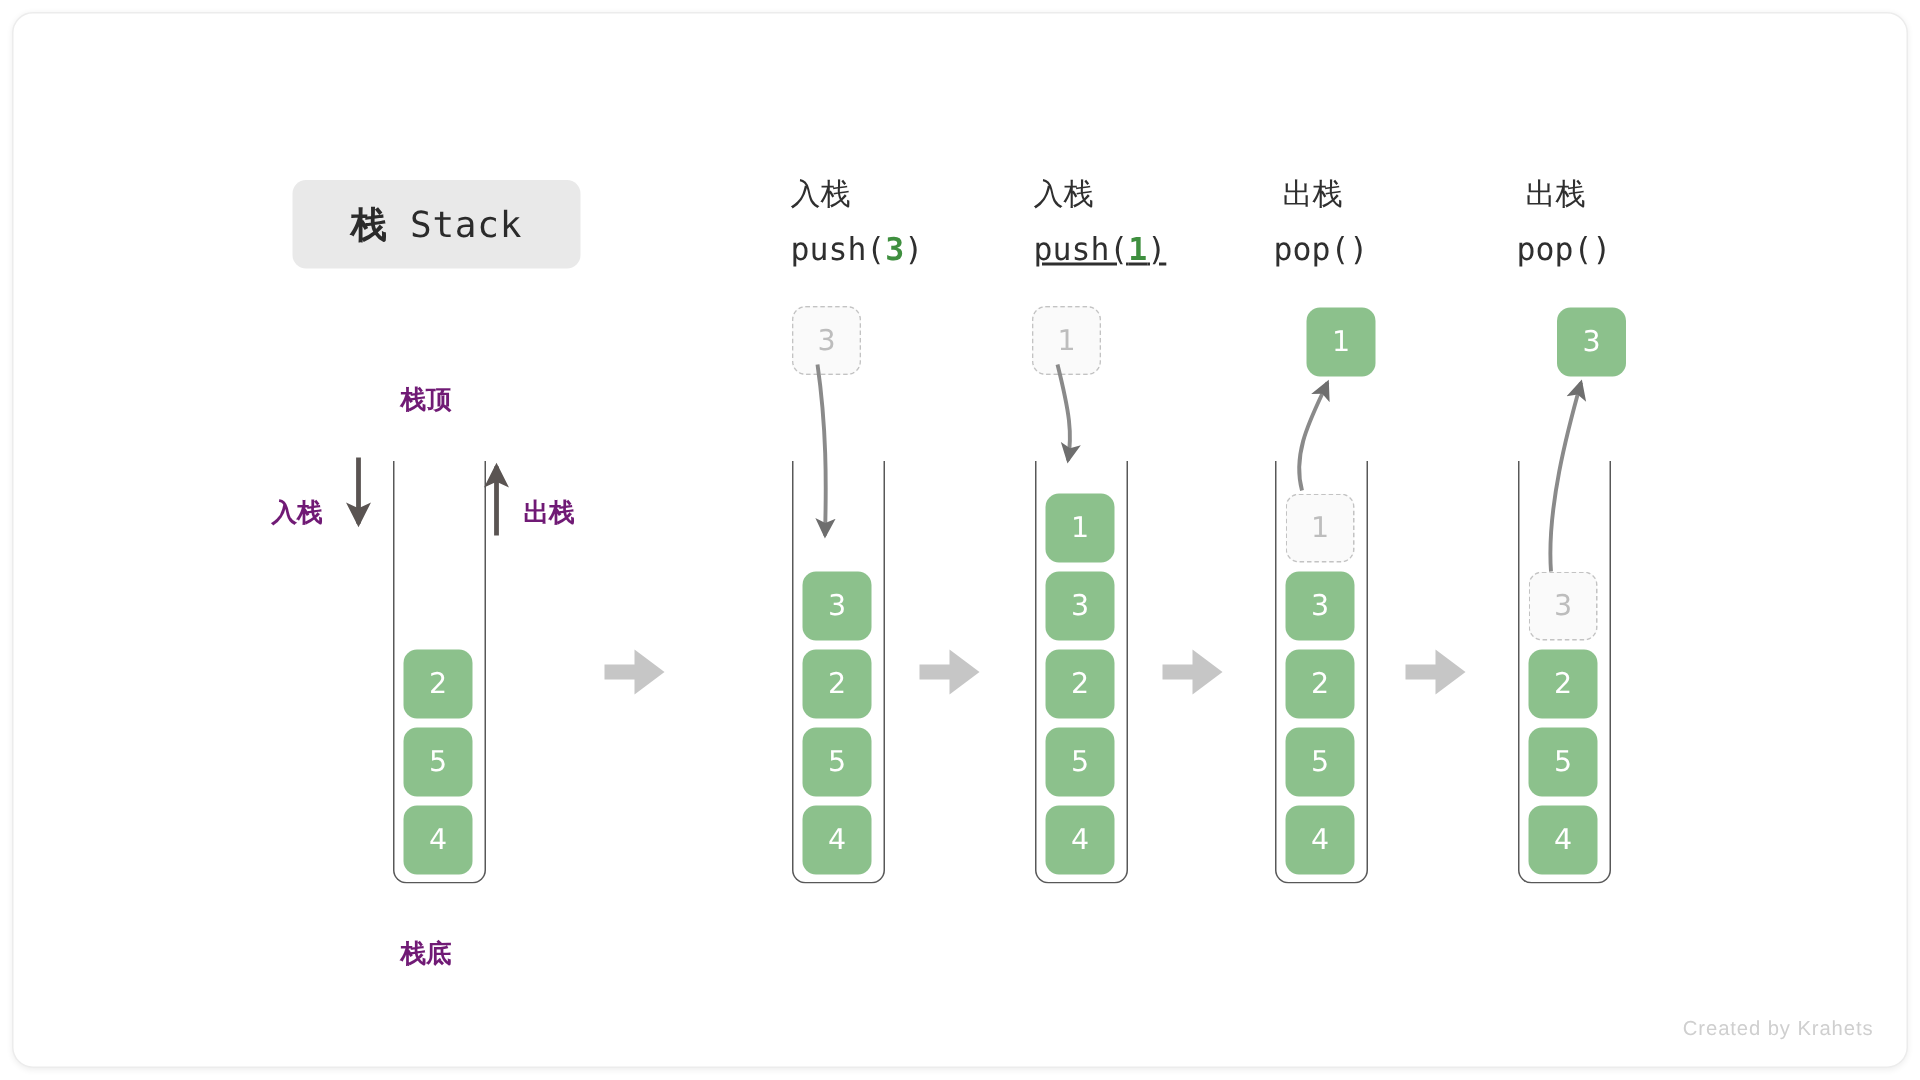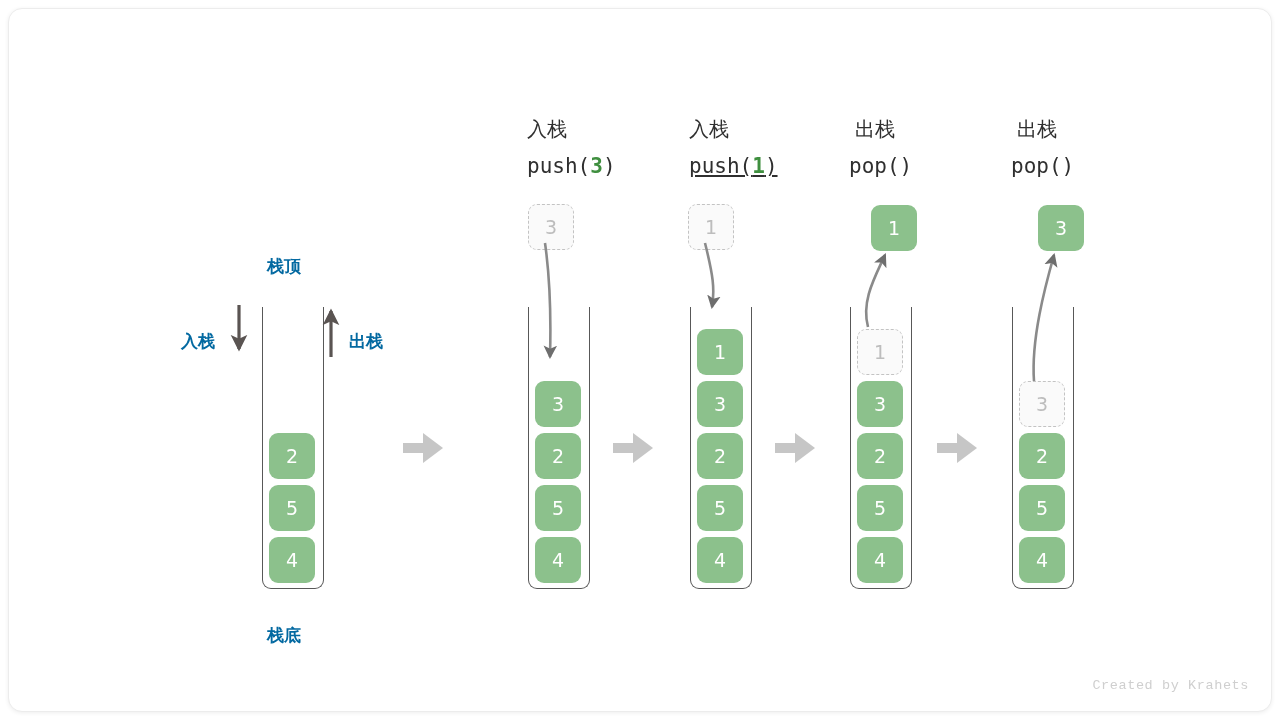--- a/index.html
+++ b/index.html
@@ -45,21 +45,21 @@
   }
   #title-badge .t .mono {
     font-family: "DejaVu Sans Mono", "Liberation Mono", monospace;
     font-weight: normal;
   }
 
   
   .cn-label {
     font-size: 17px;
     font-weight: bold;
-    color: #0369a1;
+    color: #701a75;
     white-space: nowrap;
   }
   .op-title {
     font-size: 20px;
     color: #2f2f2f;
     white-space: nowrap;
     line-height: 1.0;
   }
   .op-code {
     font-family: "DejaVu Sans Mono", "Liberation Mono", monospace;
@@ -102,32 +102,35 @@
   #overlay {
     position: absolute;
     left: 0; top: 0;
     width: 1264px; height: 704px;
     pointer-events: none;
   }
 
   
   #watermark {
     right: 22px; bottom: 18px;
-    font-family: Liberation Mono, monospace;
+    font-family: Liberation Sans, sans-serif;
     font-size: 13.5px;
     color: #cfcfcf;
     letter-spacing: 0.6px;
     white-space: nowrap;
   }
 </style>
 </head>
 <body>
 
 <div id="card">
 
+  <div class="abs" id="title-badge">
+    <span class="t"><span>栈</span><span class="mono">&nbsp;</span><span class="mono">Stack</span></span>
+  </div>
 
   <div class="abs cn-label" style="left:258px; top:246px;">栈顶</div>
   <div class="abs cn-label" style="left:258px; top:615px;">栈底</div>
   <div class="abs cn-label" style="left:172px; top:321px;">入栈</div>
   <div class="abs cn-label" style="left:340px; top:321px;">出栈</div>
 
   <div class="stack-walls" style="left:253px; top:298px; width:62px; height:282px;"></div>
   <div class="cell filled" style="left:260px; top:424px;">2</div>
   <div class="cell filled" style="left:260px; top:476px;">5</div>
   <div class="cell filled" style="left:260px; top:528px;">4</div>

